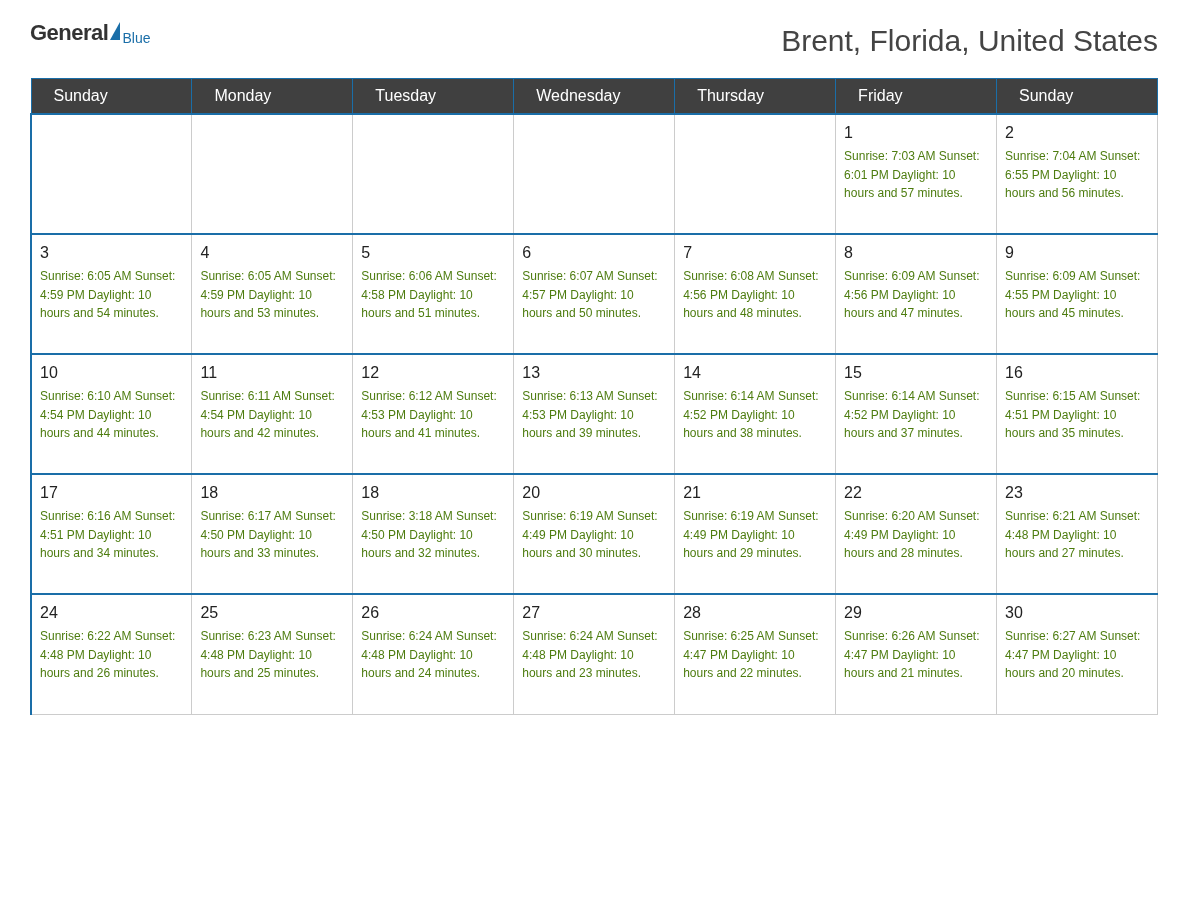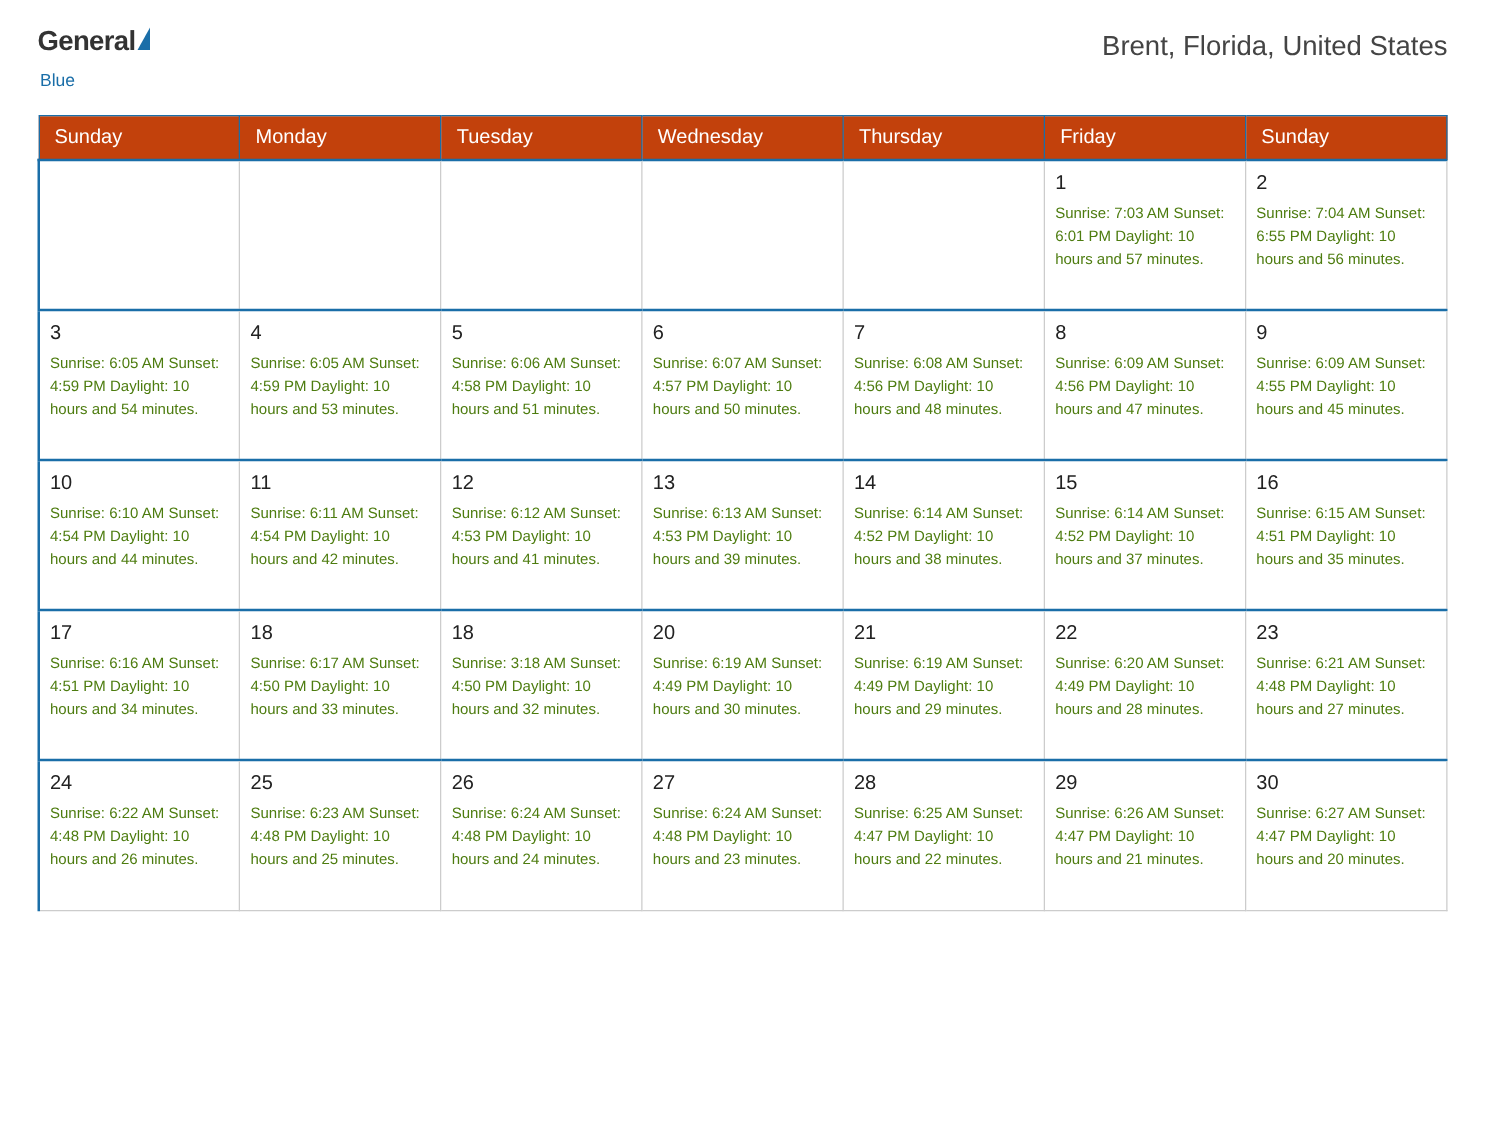--- a/index.html
+++ b/index.html
@@ -11,21 +11,21 @@
       min-height: 918px;
     }
     .header {
       display: flex;
       justify-content: space-between;
       align-items: flex-start;
       margin-bottom: 20px;
     }
     .logo {
       display: flex;
-      flex-direction: column;
+      flex-direction: row;
       align-items: flex-start;
     }
     .logo-top {
       display: flex;
       align-items: center;
     }
     .logo-general {
       font-size: 22px;
       font-weight: bold;
       color: #333;
@@ -49,33 +49,33 @@
     .title-section {
       text-align: right;
     }
     .calendar-title {
       font-size: 52px;
       font-weight: bold;
       color: #222;
       line-height: 1.1;
     }
     .calendar-subtitle {
-      font-size: 22px;
+      font-size: 30px;
       color: #444;
       margin-top: 4px;
     }
     table {
       width: 100%;
       border-collapse: collapse;
       table-layout: fixed;
     }
     thead th {
-      background-color: #c2410c;
+      background-color: #404040;
       color: #fff;
-      padding: 8px 12px;
+      padding: 8px 22px;
       text-align: left;
       font-size: 16px;
       font-weight: normal;
       border: 1px solid #1a6ea8;
     }
     tbody td {
       vertical-align: top;
       border: 1px solid #ccc;
       padding: 6px 8px;
       height: 120px;

